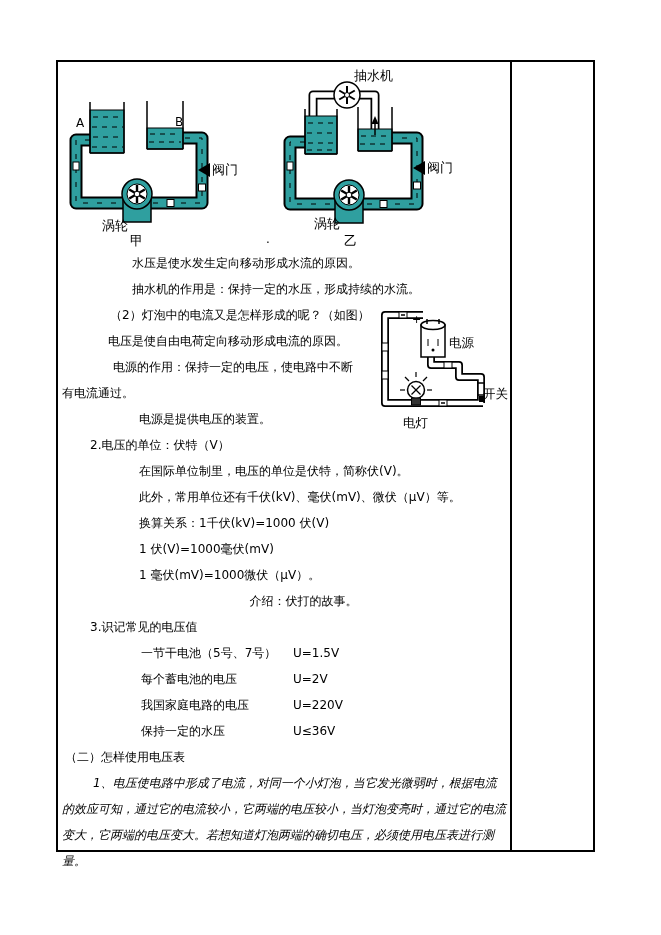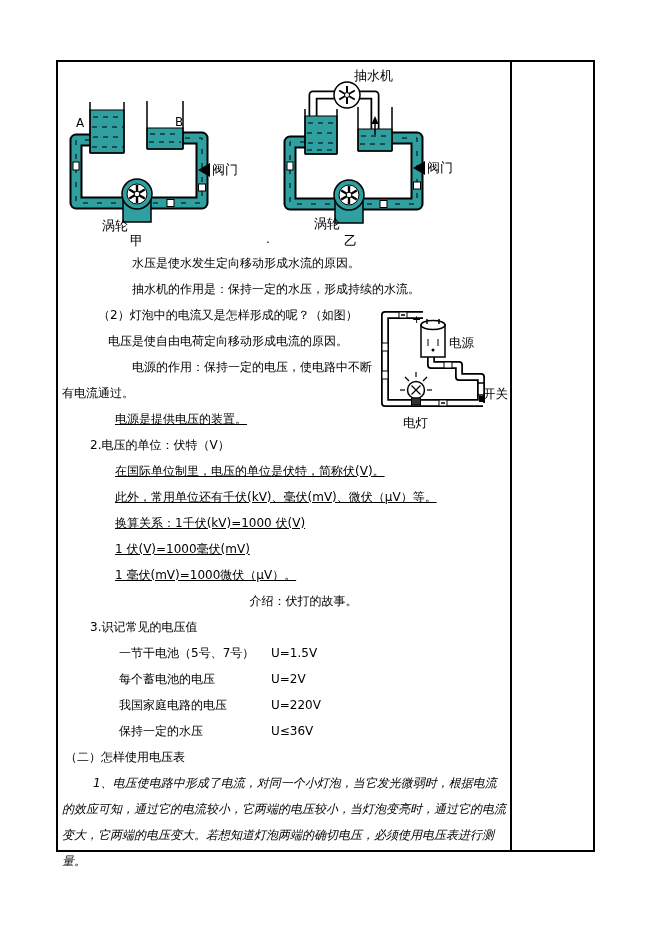--- a/index.html
+++ b/index.html
@@ -11,24 +11,24 @@
              border-right:2px solid #000;padding:0 0 0 4px;}
   .side-cell{flex:1;}
   .diagrams{position:relative;height:188px;}
   .fig{position:absolute;}
   .fig-jia{left:0px;top:2px;}
   .fig-yi{left:218px;top:0px;}
   .sep-dot{position:absolute;left:204px;top:170px;font-size:12px;}
   .circuit{position:absolute;left:311px;top:241px;}
   p{margin:0;font-size:12px;line-height:26px;white-space:nowrap;}
   p.wrap{white-space:normal;}
-  .m70{margin-left:70px;}.m53{margin-left:53px;text-decoration:underline;}.m51{margin-left:70px;}
-  .m48{margin-left:36px;}.m46{margin-left:46px;}.m56{margin-left:28px;}
+  .m70{margin-left:70px;}.m53{margin-left:77px;}.m51{margin-left:51px;}
+  .m48{margin-left:48px;}.m46{margin-left:46px;}.m56{margin-left:28px;}
   .m35{margin-left:35px;text-align:center;}.m3{margin-left:3px;}.m0{margin-left:0;}
-  .vrow{margin-left:57px;}
+  .vrow{margin-left:79px;}
   .vlabel{display:inline-block;width:152px;}
   .p16{width:446px;text-indent:31px;font-style:italic;}
   svg text{font-family:"DejaVu Sans",sans-serif;}
 </style>
 </head>
 <body>
 
 <div class="page">
   <div class="doc-table">
     <div class="main-cell">

